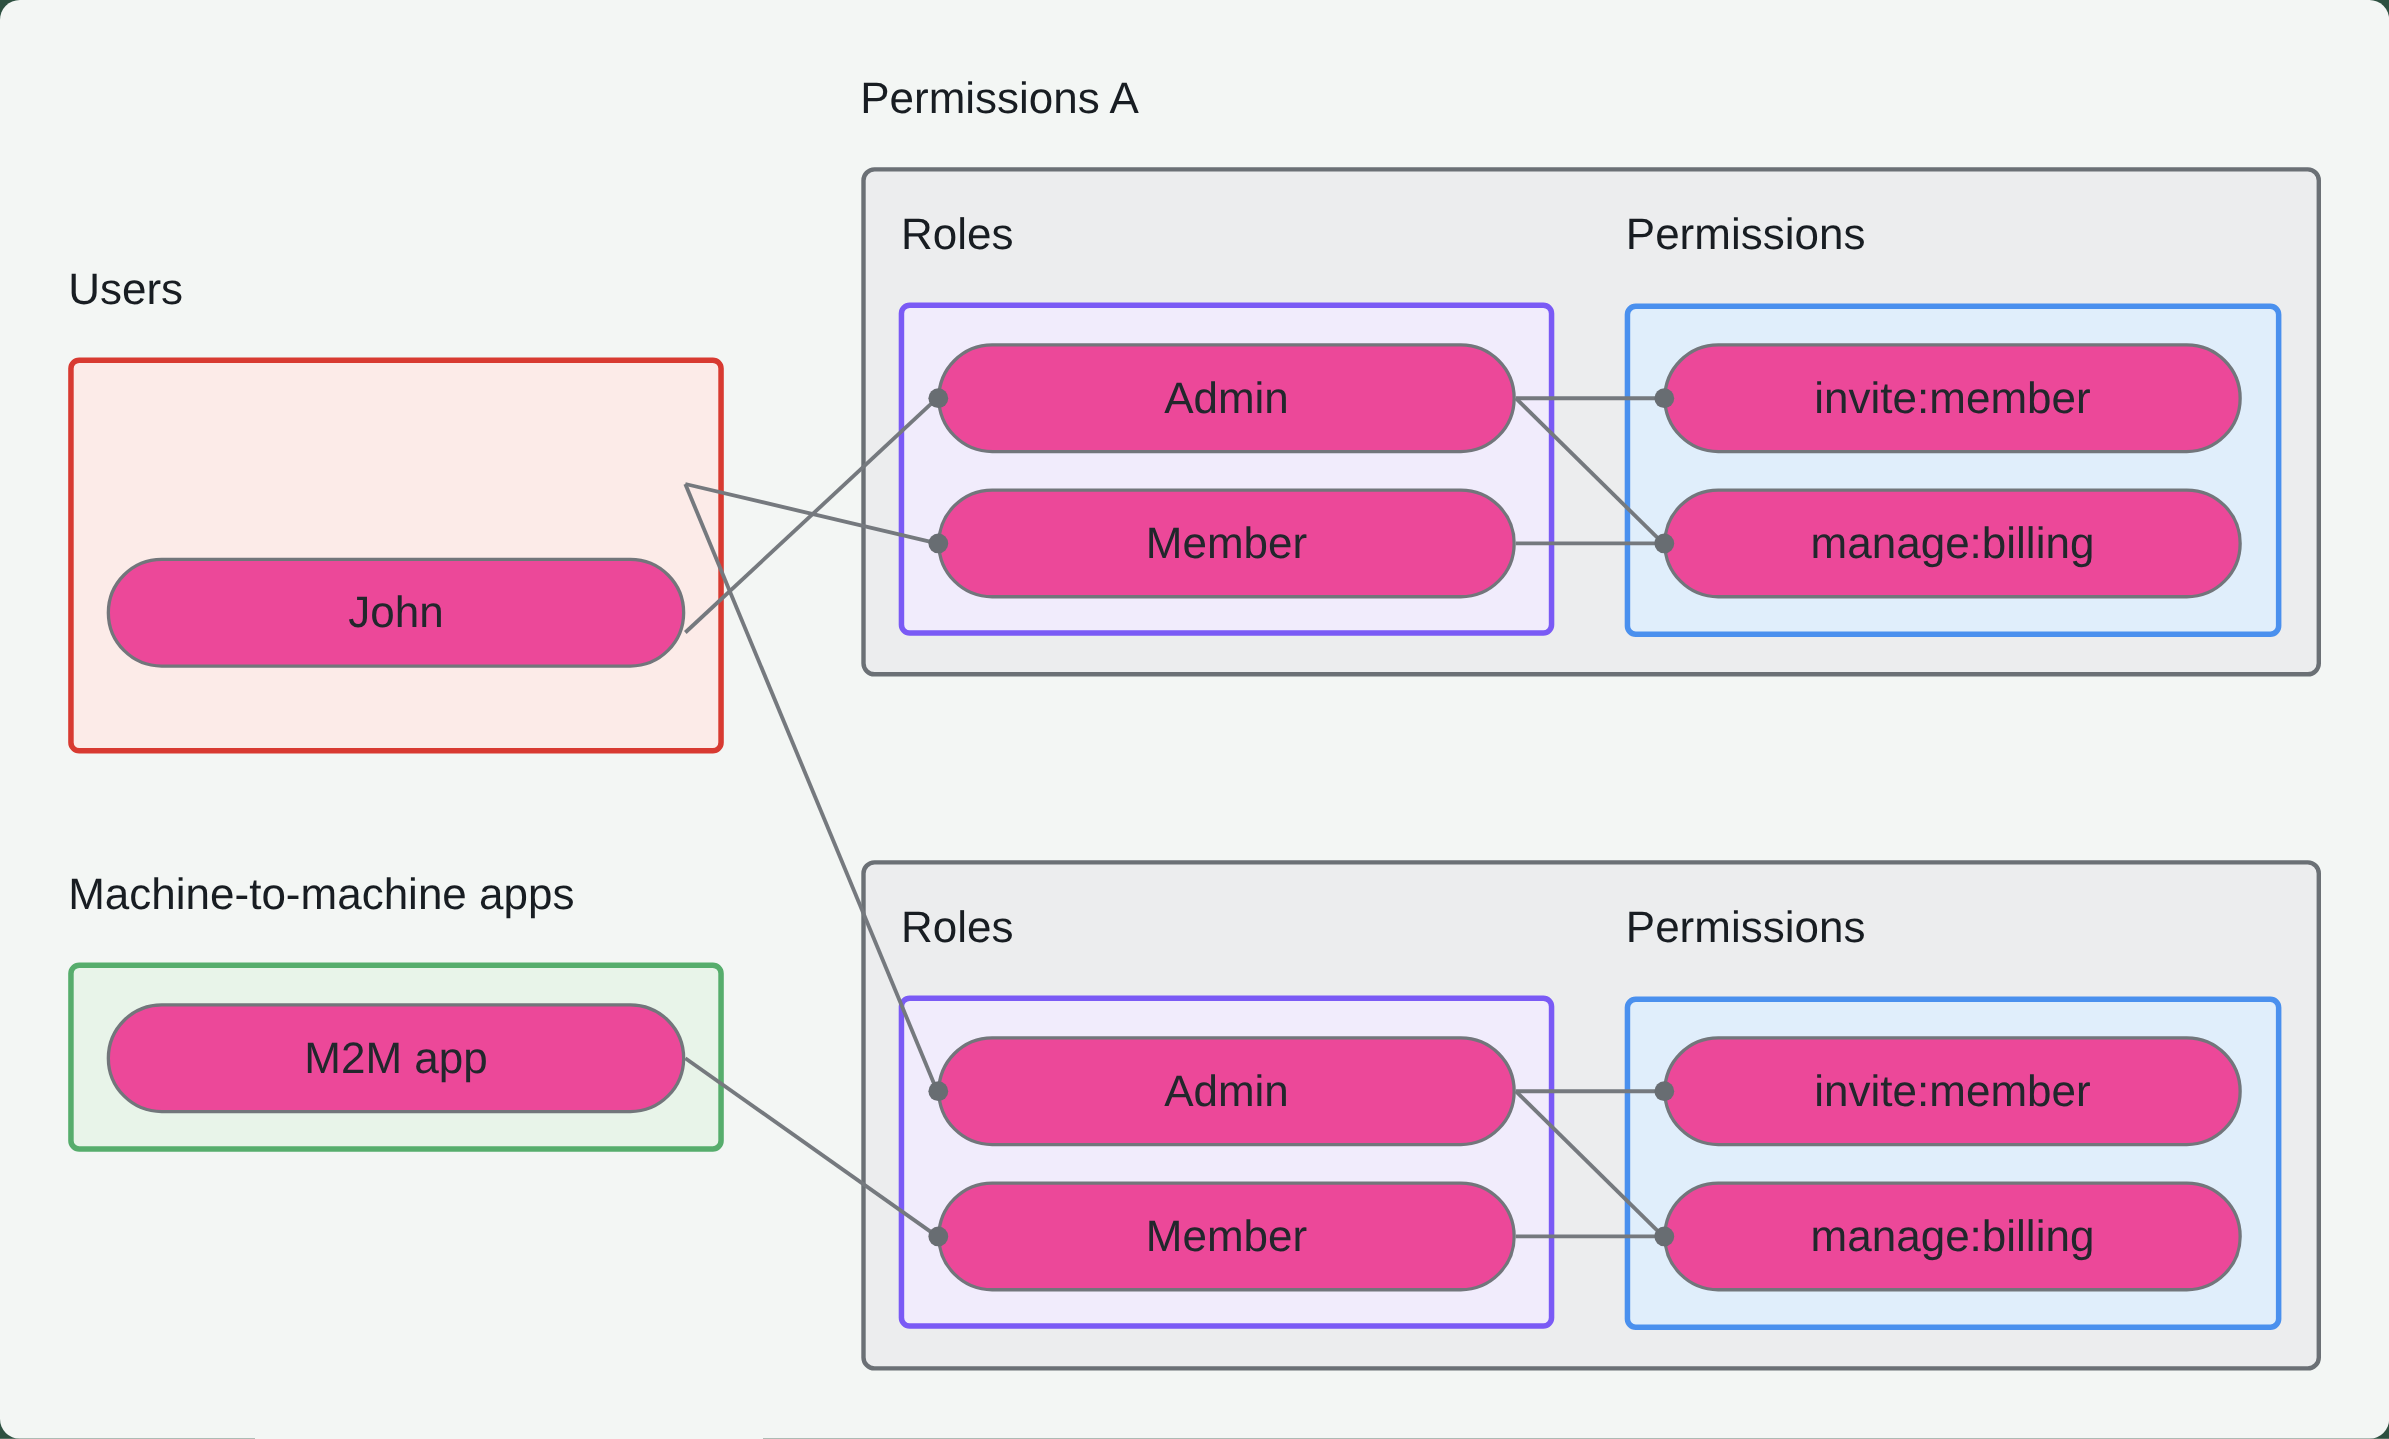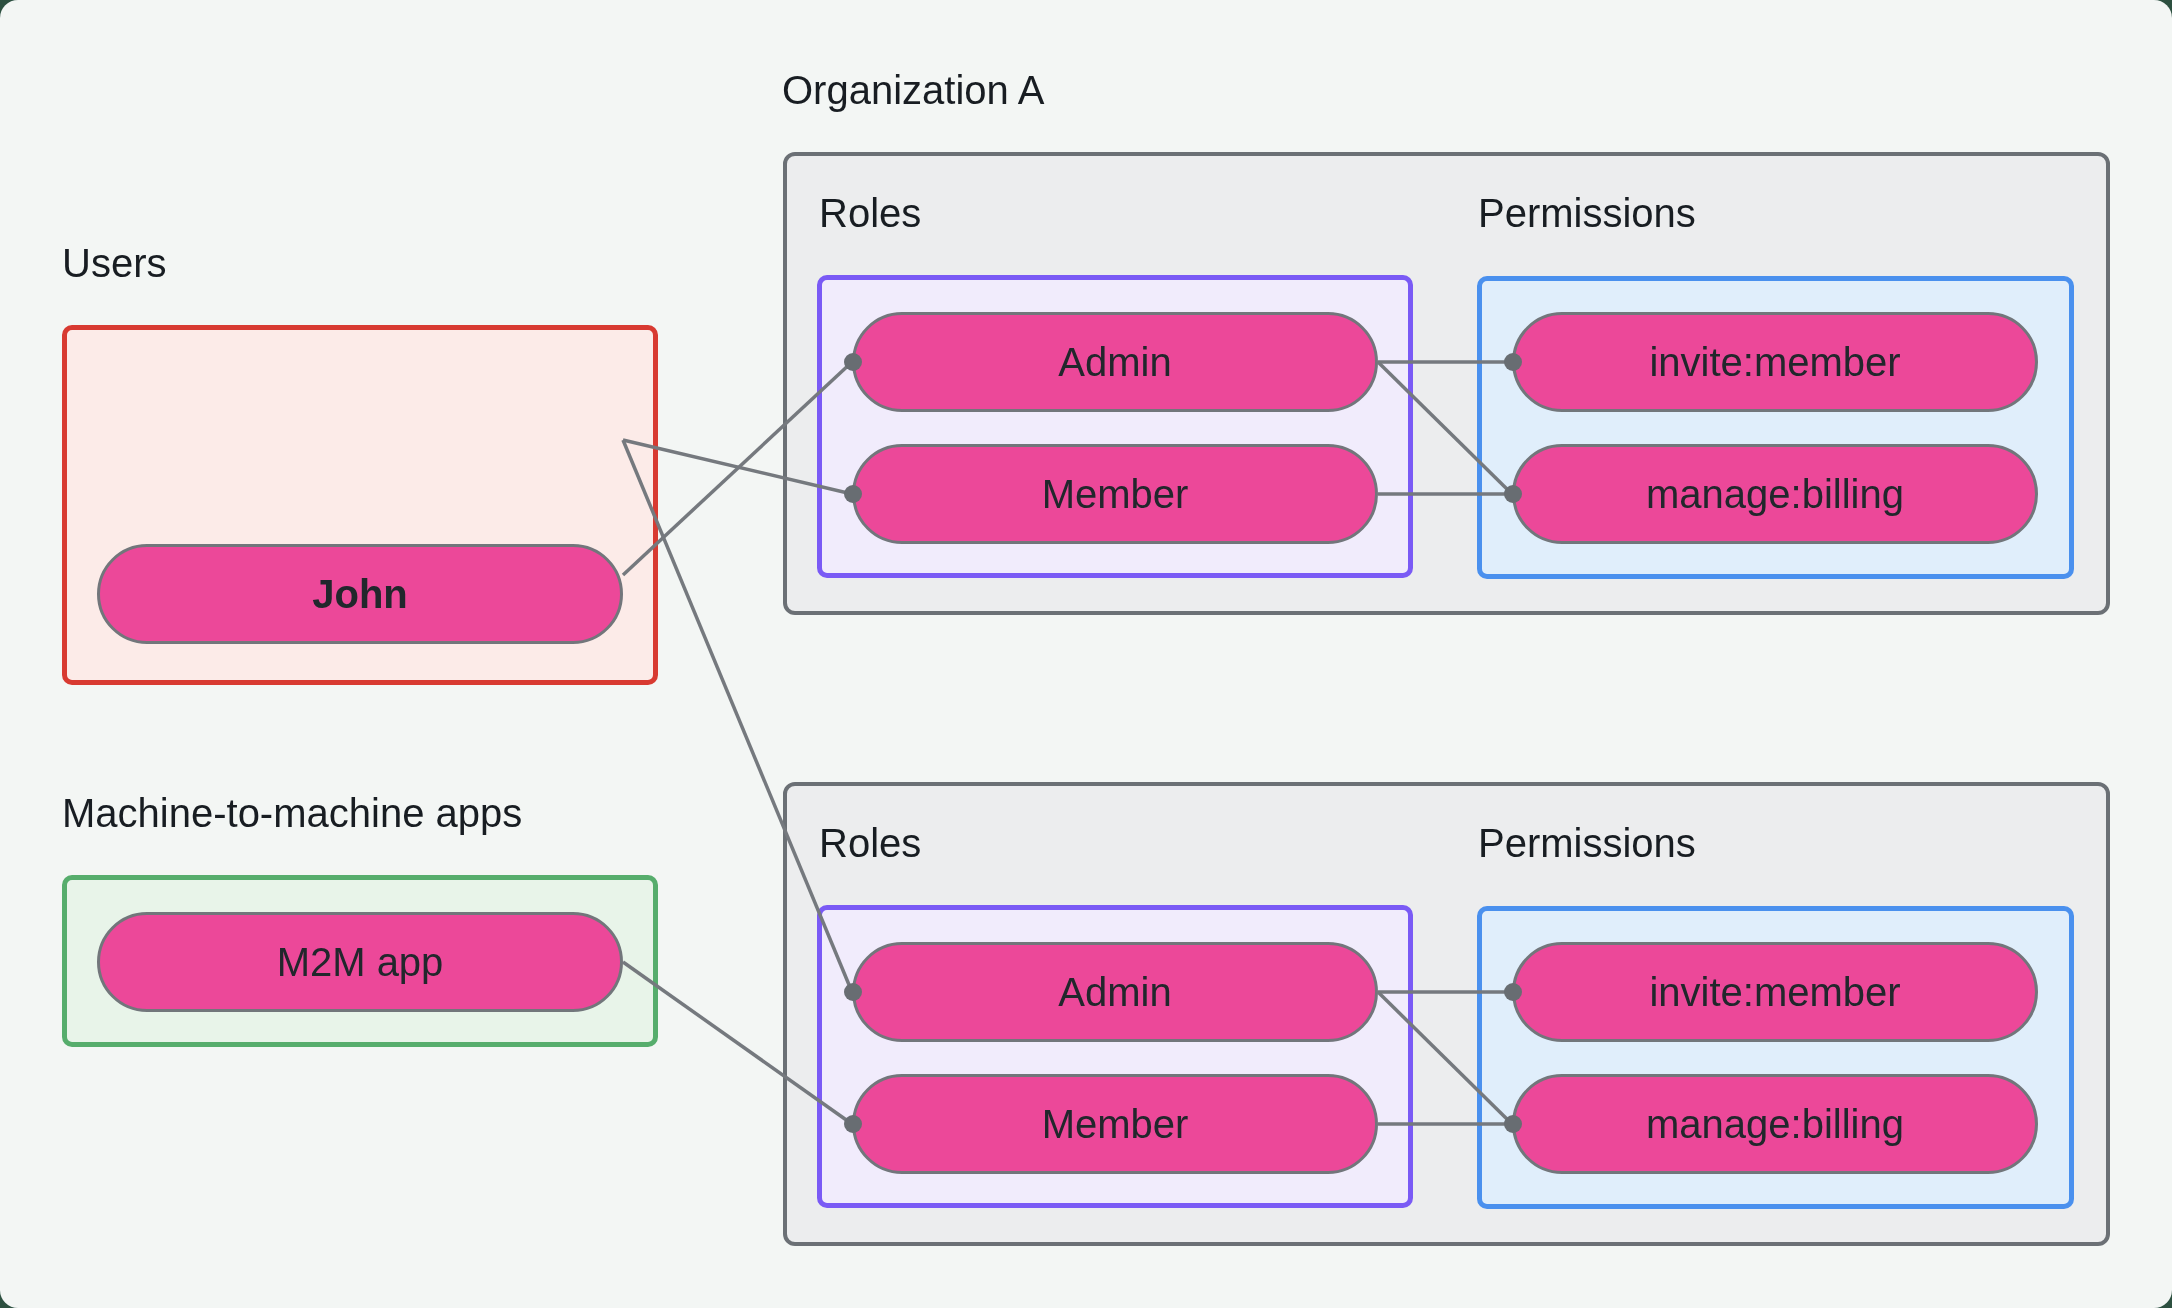--- a/index.html
+++ b/index.html
@@ -41,31 +41,31 @@
     pointer-events:none; z-index:6;
   }
 </style>
 </head>
 <body>
 
 <div class="canvas">
 
   <div class="section-label" style="left:62px; top:238px;">Users</div>
   <div class="group-box users-box" style="left:62px; top:325px; width:596px; height:360px;"></div>
-  <div class="pill" style="left:97px; top:544px;font-weight:bold;">
+  <div class="pill" style="left:97px; top:507px;">
     <span>John</span>
   </div>
 
   <div class="section-label" style="left:62px; top:788px;">Machine-to-machine apps</div>
   <div class="group-box m2m-box" style="left:62px; top:875px; width:596px; height:172px;"></div>
   <div class="pill" style="left:97px; top:912px;">
     <span>M2M app</span>
   </div>
 
-  <div class="section-label" style="left:782px; top:65px;">Organization A</div>
+  <div class="section-label" style="left:782px; top:65px;">Permissions A</div>
   <div class="group-box org-box" style="left:783px; top:152px; width:1327px; height:463px;"></div>
   <div class="section-label" style="left:819px; top:188px;">Roles</div>
   <div class="group-box roles-box" style="left:817px; top:275px; width:596px; height:303px;"></div>
   <div class="pill" style="left:852px; top:312px;">
     <span>Admin</span>
   </div>
   <div class="pill" style="left:852px; top:444px;">
     <span>Member</span>
   </div>
   <div class="section-label" style="left:1478px; top:188px;">Permissions</div>

